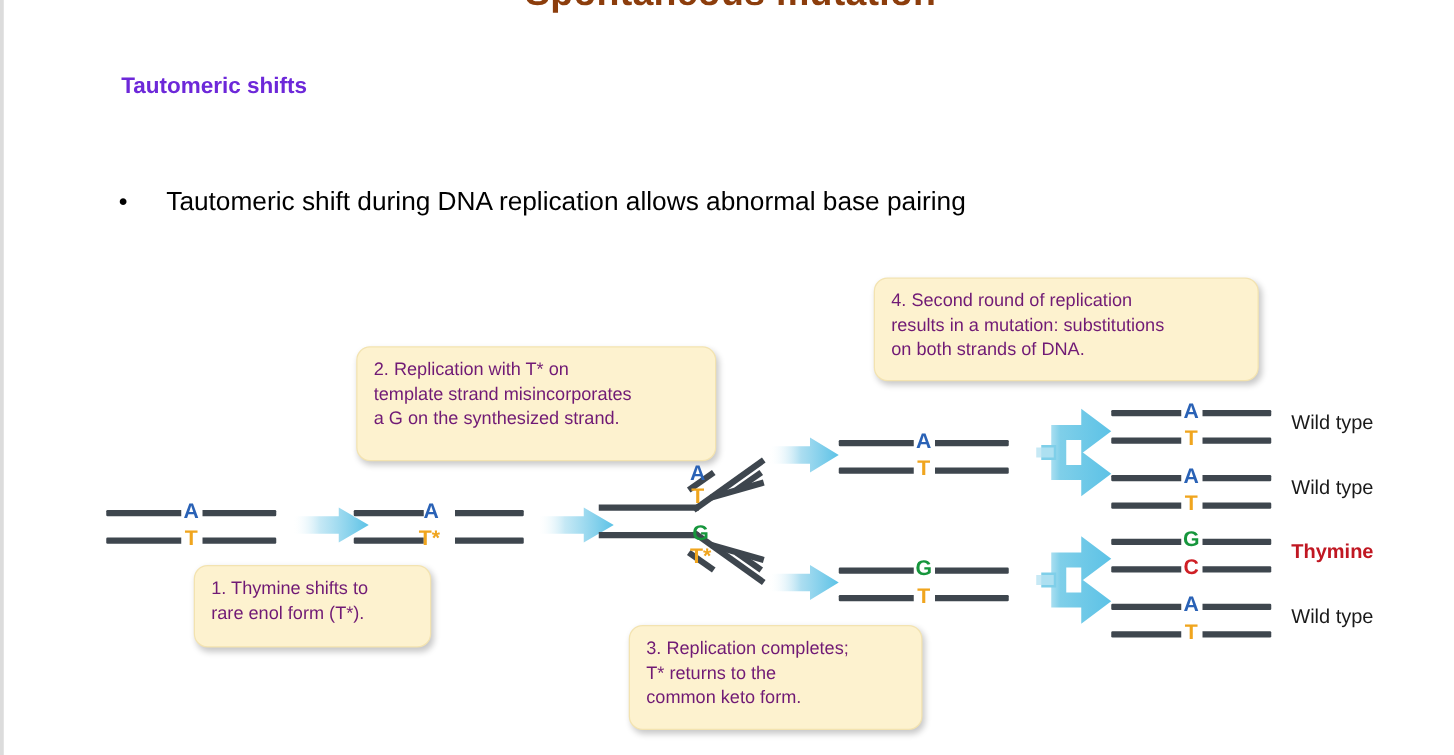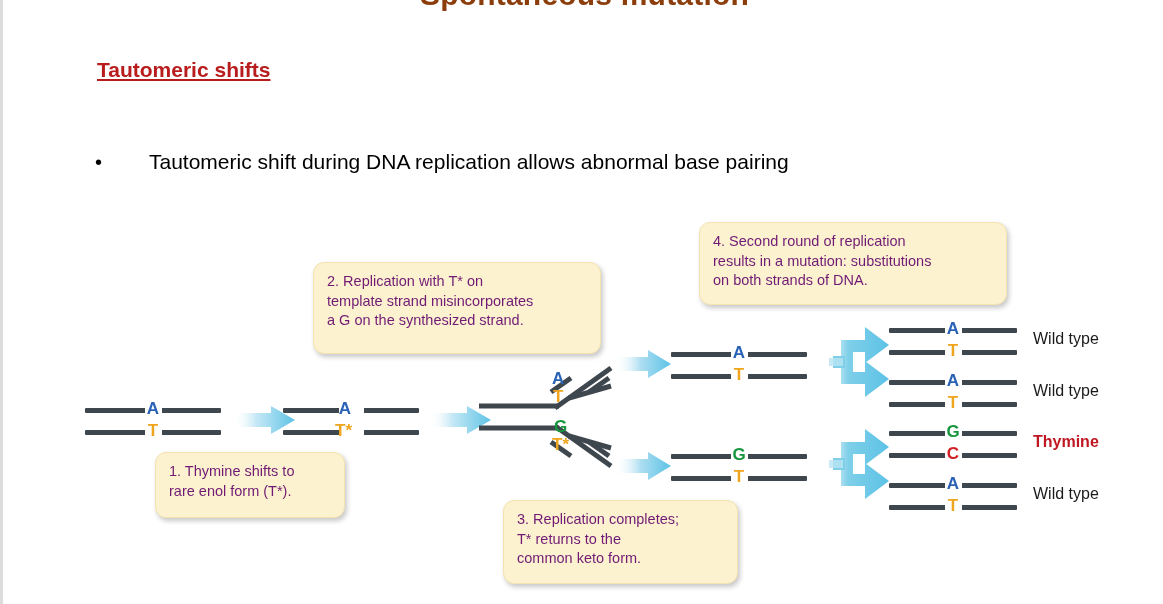--- a/index.html
+++ b/index.html
@@ -24,54 +24,53 @@
     font-size:30px;
     font-weight:bold;
     color:#8c3d0c;
     letter-spacing:.2px;
     white-space:nowrap;
   }
   
   .subheading{
     position:absolute;
     left:94px;top:58px;
-    font-size:21px;
-    font-weight:bold;
-    color:#b91c1c;
-    text-decoration:underline;
+    font-size:18px;
+    font-weight:bold;
+    color:#6d28d9;
   }
   
   .bullet-row{
     position:absolute;
     left:92px;top:148px;
     display:flex;align-items:flex-start;
   }
   .bullet-dot{
     font-size:20px;line-height:28px;color:#000;
     width:38px;display:inline-block;
   }
   .bullet-text{
-    font-size:21px;line-height:28px;color:#000;white-space:nowrap;margin-left:16px;
+    font-size:21px;line-height:28px;color:#000;white-space:nowrap;
   }
   
   .callout{
     position:absolute;
     background:#fdf2cf;
     border:1px solid #f3e3b0;
     border-radius:11px;
     box-shadow:2px 3px 5px rgba(0,0,0,.22);
     color:#701a75;
     font-size:14.5px;
     line-height:19.5px;
     padding:9px 13px 10px 13px;
     box-sizing:border-box;
     white-space:pre-line;
   }
   #callout-1{left:152px;top:452px;width:190px;height:66px;}
-  #callout-2{left:282px;top:262px;width:288px;height:92px;margin-left:28px;}
+  #callout-2{left:282px;top:277px;width:288px;height:92px;}
   #callout-3{left:500px;top:500px;width:235px;height:84px;}
   #callout-4{left:696px;top:222px;width:308px;height:83px;}
   
   .duplex{position:absolute;}
   .duplex .strand{
     position:absolute;left:0;height:5px;border-radius:1px;
     background:#3e464e;
     box-shadow:0 1px 0 rgba(255,255,255,.55);
   }
   .duplex .strand.top{top:0;}

